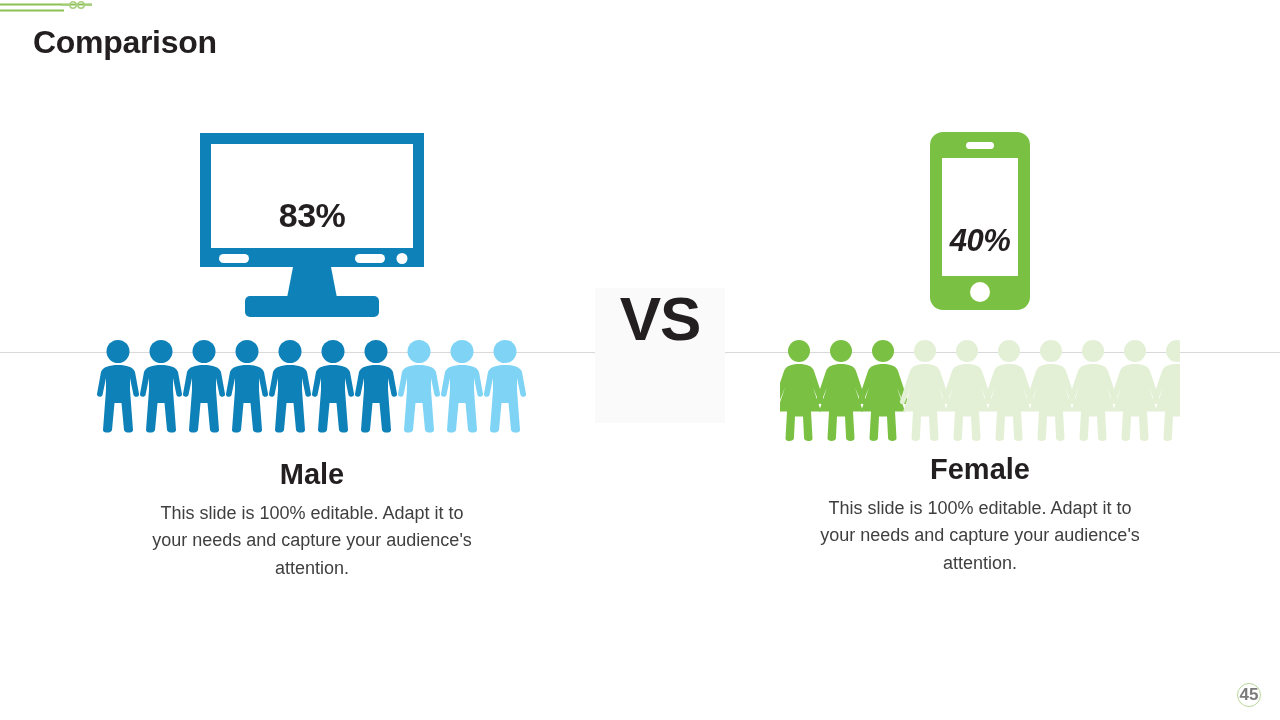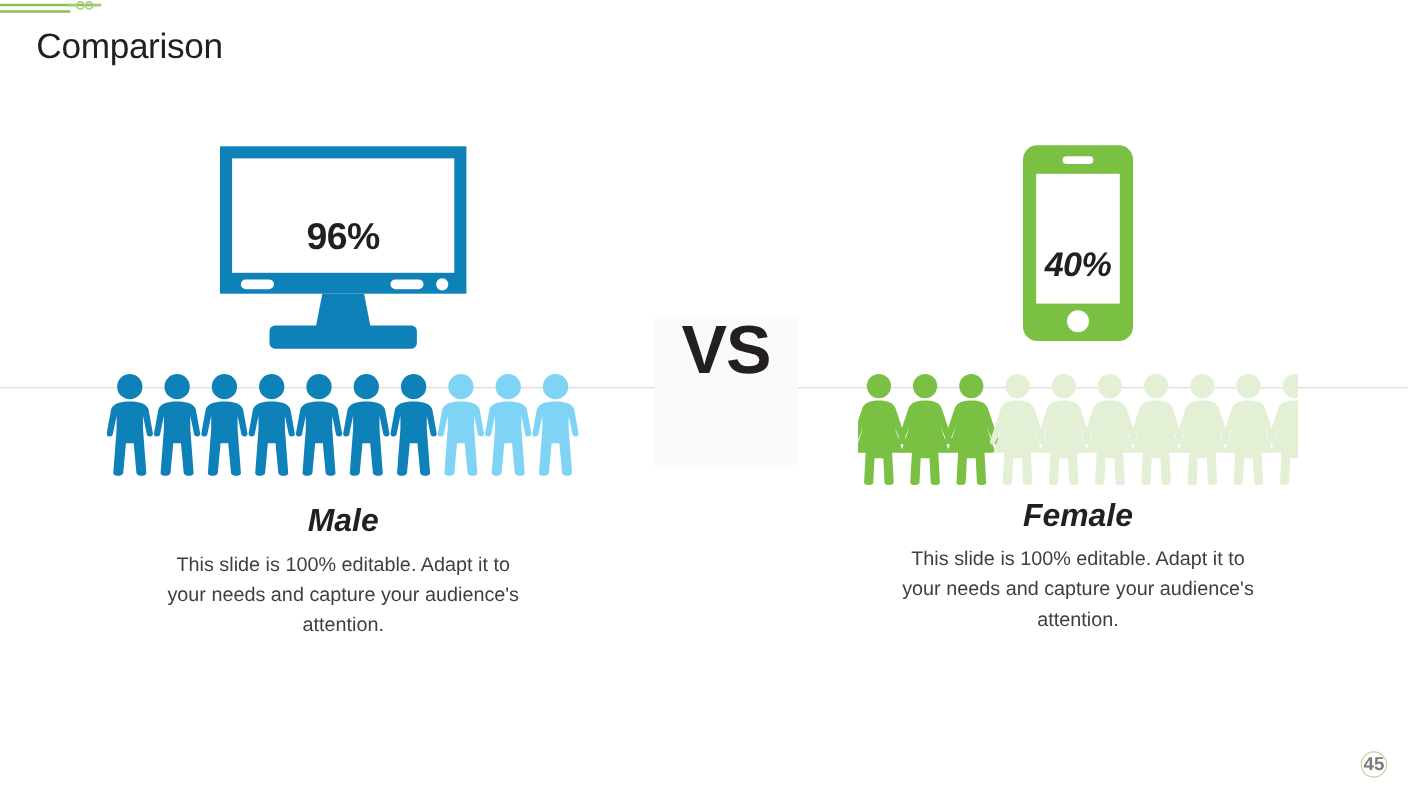--- a/index.html
+++ b/index.html
@@ -11,21 +11,21 @@
     overflow:hidden;
   }
   .slide { position:relative; width:1280px; height:720px; background:#fff; }
 
   
   .ornament { position:absolute; left:0; top:0; width:110px; height:18px; }
 
   
   .slide-title {
     position:absolute; left:33px; top:24px;
-    font-size:32px; font-weight:normal; color:#231f20;
+    font-size:32px; font-weight:bold; color:#231f20;
     letter-spacing:-0.3px; white-space:nowrap;
   }
 
   
   .divider {
     position:absolute; left:0; top:352px; width:1280px; height:1px;
     background:#d9d9d9;
   }
 
   
@@ -44,21 +44,21 @@
   
   .col { position:absolute; top:130px; width:520px; }
   .col-left  { left:52px; }
   .col-right { left:720px; }
 
   .device-wrap { height:200px; display:flex; align-items:flex-start; justify-content:center; }
   .people-wrap { margin-top:10px; display:flex; align-items:flex-end; justify-content:center; }
 
   .col-heading {
     text-align:center; font-size:29px; font-weight:bold;
-    color:#231f20; margin-top:16px;font-style:italic;
+    color:#231f20; margin-top:16px;
   }
   .col-body {
     text-align:center; font-size:18px; color:#3f3f3f;
     line-height:1.52; margin-top:9px;
     width:320px; margin-left:auto; margin-right:auto;
   }
   .col-right .col-heading { margin-top:11px; }
 
   
   .pct {
@@ -111,21 +111,21 @@
         <rect x="158" y="124" width="30" height="9" rx="4.5" fill="#ffffff"></rect>
         <circle cx="205" cy="128.5" r="5.5" fill="#ffffff"></circle>
 
         <path d="M96 137 H134 L140 168 H90 Z" fill="#0d81b8"></path>
 
         <rect x="48" y="166" width="134" height="21" rx="5" fill="#0d81b8"></rect>
       </svg>
     </div>
 
     <div style="position:absolute; left:0; top:66px; width:520px; text-align:center;">
-      <span class="pct">96%</span>
+      <span class="pct">83%</span>
     </div>
 
     <div class="people-wrap">
       <svg width="430" height="102" viewBox="0 0 430 102">
         <defs>
           <g id="man">
             <circle cx="21" cy="11.5" r="11.5"></circle>
             <path d="M21 25
                      c-9 0 -15 2 -17 7
                      l-4 22 c-0.5 3 4.5 4 5.5 1

